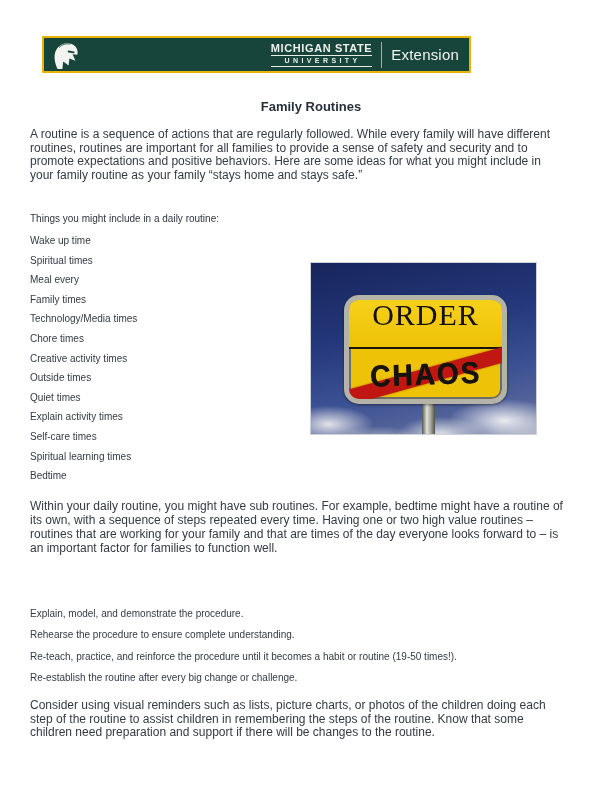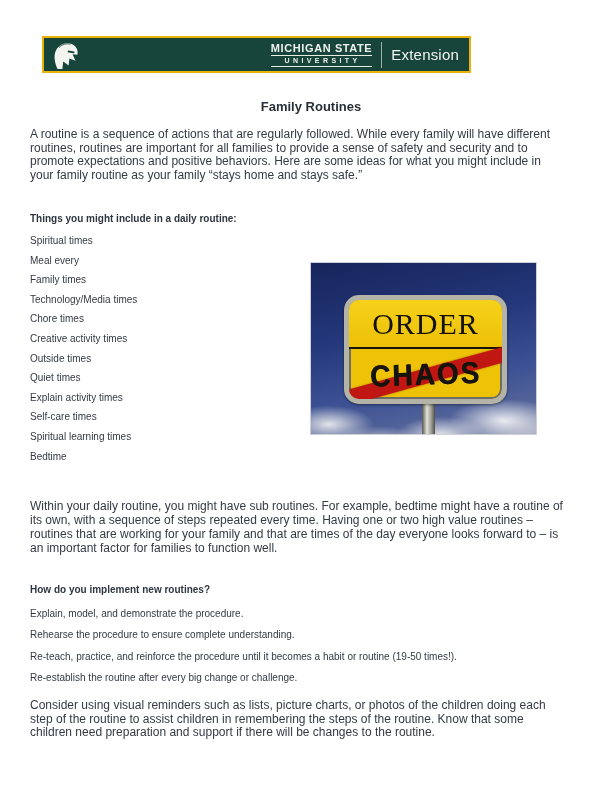--- a/index.html
+++ b/index.html
@@ -39,21 +39,21 @@
   .doc-title {
     position:absolute; top:99px; left:0; width:100%;
     text-align:center; font-size:13px; font-weight:bold; color:#273039;margin-left:11px;
   }
   .para {
     position:absolute; left:30px; width:548px;
     font-size:12px; line-height:13.6px; white-space:pre-line;
   }
   .para-intro { top:128px; }
   .section-heading {
-    position:absolute; left:30px; font-size:10px; font-weight:bold; color:#2e3640;
+    position:absolute; left:30px; font-size:10px; font-weight:normal; color:#2e3640;
   }
   .heading-daily { top:213px; }
   .routine-list {
     position:absolute; left:30px; top:231px; width:270px;
     font-size:10px; line-height:19.6px;
   }
   .routine-list .list-item { display:block; }
   .para-sub { top:499px; line-height:14px; }
   .heading-impl { top:584px; }
   .impl-steps {
@@ -86,21 +86,21 @@
     position:absolute; left:33px; top:32px; width:163px; height:109px;
     background:#eec307;
     border:5px solid #b3b3a7;
     border-radius:15px;
     box-shadow: inset 0 0 0 2px #6e6e64, 0 1px 3px rgba(0,0,0,0.45);
     overflow:hidden;
   }
   .sign-inner { position:absolute; inset:0; overflow:hidden; }
   .sign-top {
     position:absolute; left:0; top:0; width:100%; height:49px;
-    display:flex; align-items:center; justify-content:center;
+    display:flex; align-items:flex-start; justify-content:center;
     border-bottom:2.5px solid #17140e;
     background:linear-gradient(to bottom, #f6d11a, #edc107);
   }
   .order-text {
     font-family:"Liberation Serif", serif;
     font-size:30px; color:#14110c; letter-spacing:1px; line-height:1;
   }
   .sign-bottom {
     position:absolute; left:0; top:51.5px; width:100%; height:47px;
     display:flex; align-items:center; justify-content:center;
@@ -145,20 +145,21 @@
 
   <div class="doc-title">Family Routines</div>
 
   <div class="para para-intro">A routine is a sequence of actions that are regularly followed.  While every family will have different
 routines, routines are important for all families to provide a sense of safety and security and to
 promote expectations and positive behaviors.  Here are some ideas for what you might include in
 your family routine as your family “stays home and stays safe.”</div>
 
   <div class="section-heading heading-daily">Things you might include in a daily routine:</div>
   <div class="routine-list">
+    <span class="list-item">Wake up time</span>
     <span class="list-item">Spiritual times</span>
     <span class="list-item">Meal every</span>
     <span class="list-item">Family times</span>
     <span class="list-item">Technology/Media times</span>
     <span class="list-item">Chore times</span>
     <span class="list-item">Creative activity times</span>
     <span class="list-item">Outside times</span>
     <span class="list-item">Quiet times</span>
     <span class="list-item">Explain activity times</span>
     <span class="list-item">Self-care times</span>
@@ -180,21 +181,20 @@
         </div>
       </div>
     </div>
   </div>
 
   <div class="para para-sub">Within your daily routine, you might have sub routines.  For example, bedtime might have a routine of
 its own, with a sequence of steps repeated every time.  Having one or two high value routines –
 routines that are working for your family and that are times of the day everyone looks forward to – is
 an important factor for families to function well.</div>
 
-  <div class="section-heading heading-impl">How do you implement new routines?</div>
   <div class="impl-steps">Explain, model, and demonstrate the procedure.
 Rehearse the procedure to ensure complete understanding.
 Re-teach, practice, and reinforce the procedure until it becomes a habit or routine (19-50 times!).
 Re-establish the routine after every big change or challenge.</div>
 
   <div class="para para-visual">Consider using visual reminders such as lists, picture charts, or photos of the children doing each
 step of the routine to assist children in remembering the steps of the routine.  Know that some
 children need preparation and support if there will be changes to the routine.</div>
 
 </div>

